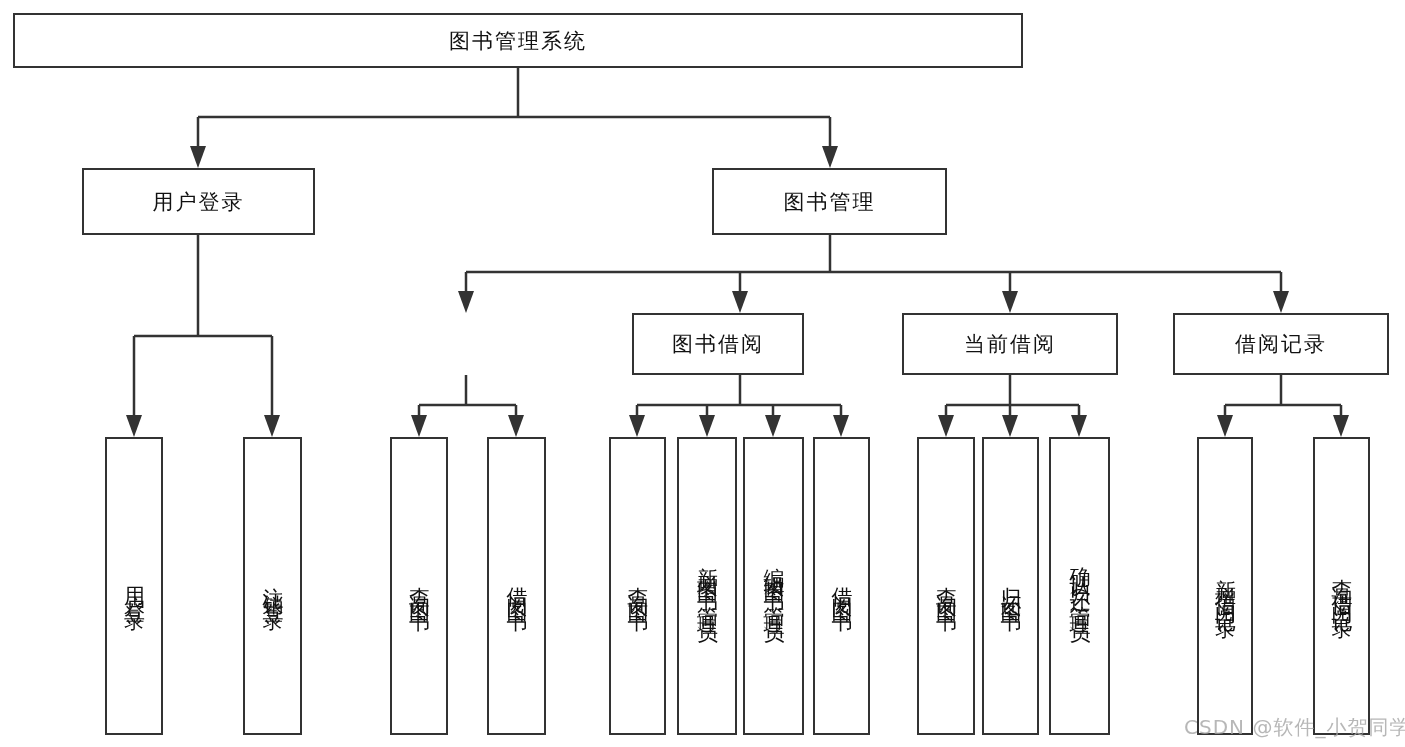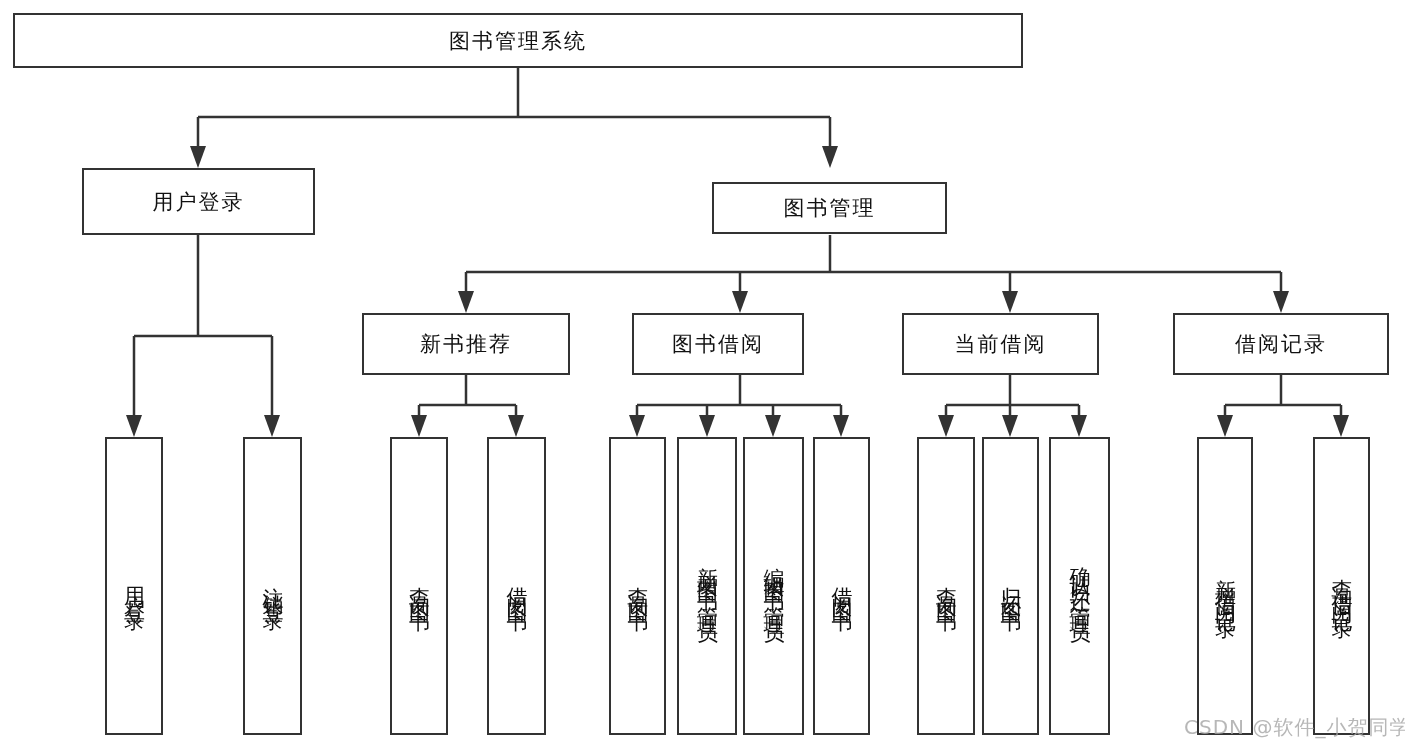--- a/index.html
+++ b/index.html
@@ -92,25 +92,24 @@
       <polygon points="1002,415 1018,415 1010,437"></polygon>
       <polygon points="1071,415 1087,415 1079,437"></polygon>
       <polygon points="1217,415 1233,415 1225,437"></polygon>
       <polygon points="1333,415 1349,415 1341,437"></polygon>
     </g>
   </svg>
 
   <div class="hbox" style="left:13px;top:13px;width:1010px;height:55px">图书管理系统</div>
 
   <div class="hbox" style="left:82px;top:168px;width:233px;height:67px">用户登录</div>
-  <div class="hbox" style="left:712px;top:182px;width:235px;height:52px">图书管理</div>
+  <div class="hbox" style="left:712px;top:168px;width:235px;height:67px">图书管理</div>
 
-  <div class="hbox" style="left:362px;top:313px;width:208px;height:62px">新书推荐</div>
   <div class="hbox" style="left:632px;top:313px;width:172px;height:62px">图书借阅</div>
-  <div class="hbox" style="left:902px;top:313px;width:197px;height:62px">当前借阅</div>
+  <div class="hbox" style="left:902px;top:313px;width:216px;height:62px">当前借阅</div>
   <div class="hbox" style="left:1173px;top:313px;width:216px;height:62px">借阅记录</div>
 
   <div class="vbox" style="left:105px;width:58px">用户登录</div>
   <div class="vbox" style="left:243px;width:59px">注销登录</div>
 
   <div class="vbox" style="left:390px;width:58px">查询图书</div>
   <div class="vbox" style="left:487px;width:59px">借阅图书</div>
 
   <div class="vbox" style="left:609px;width:57px">查询图书</div>
   <div class="vbox" style="left:677px;width:60px">新增图书（管理员）</div>

